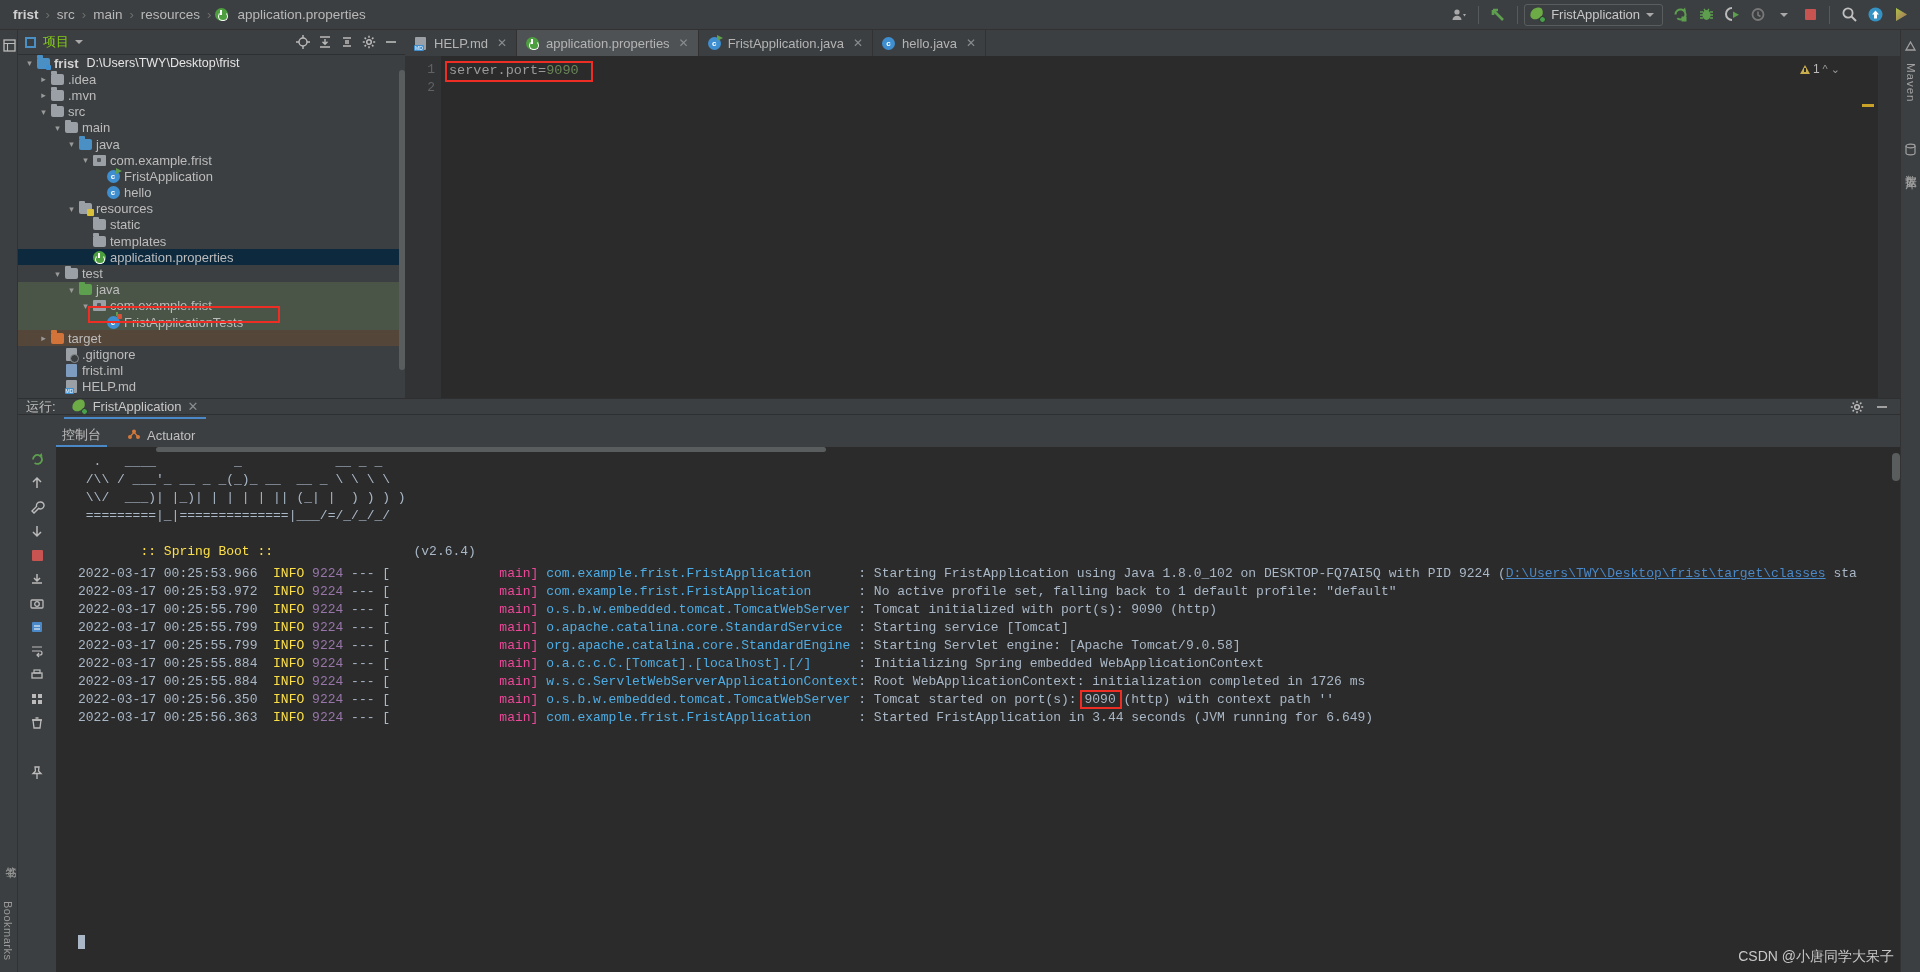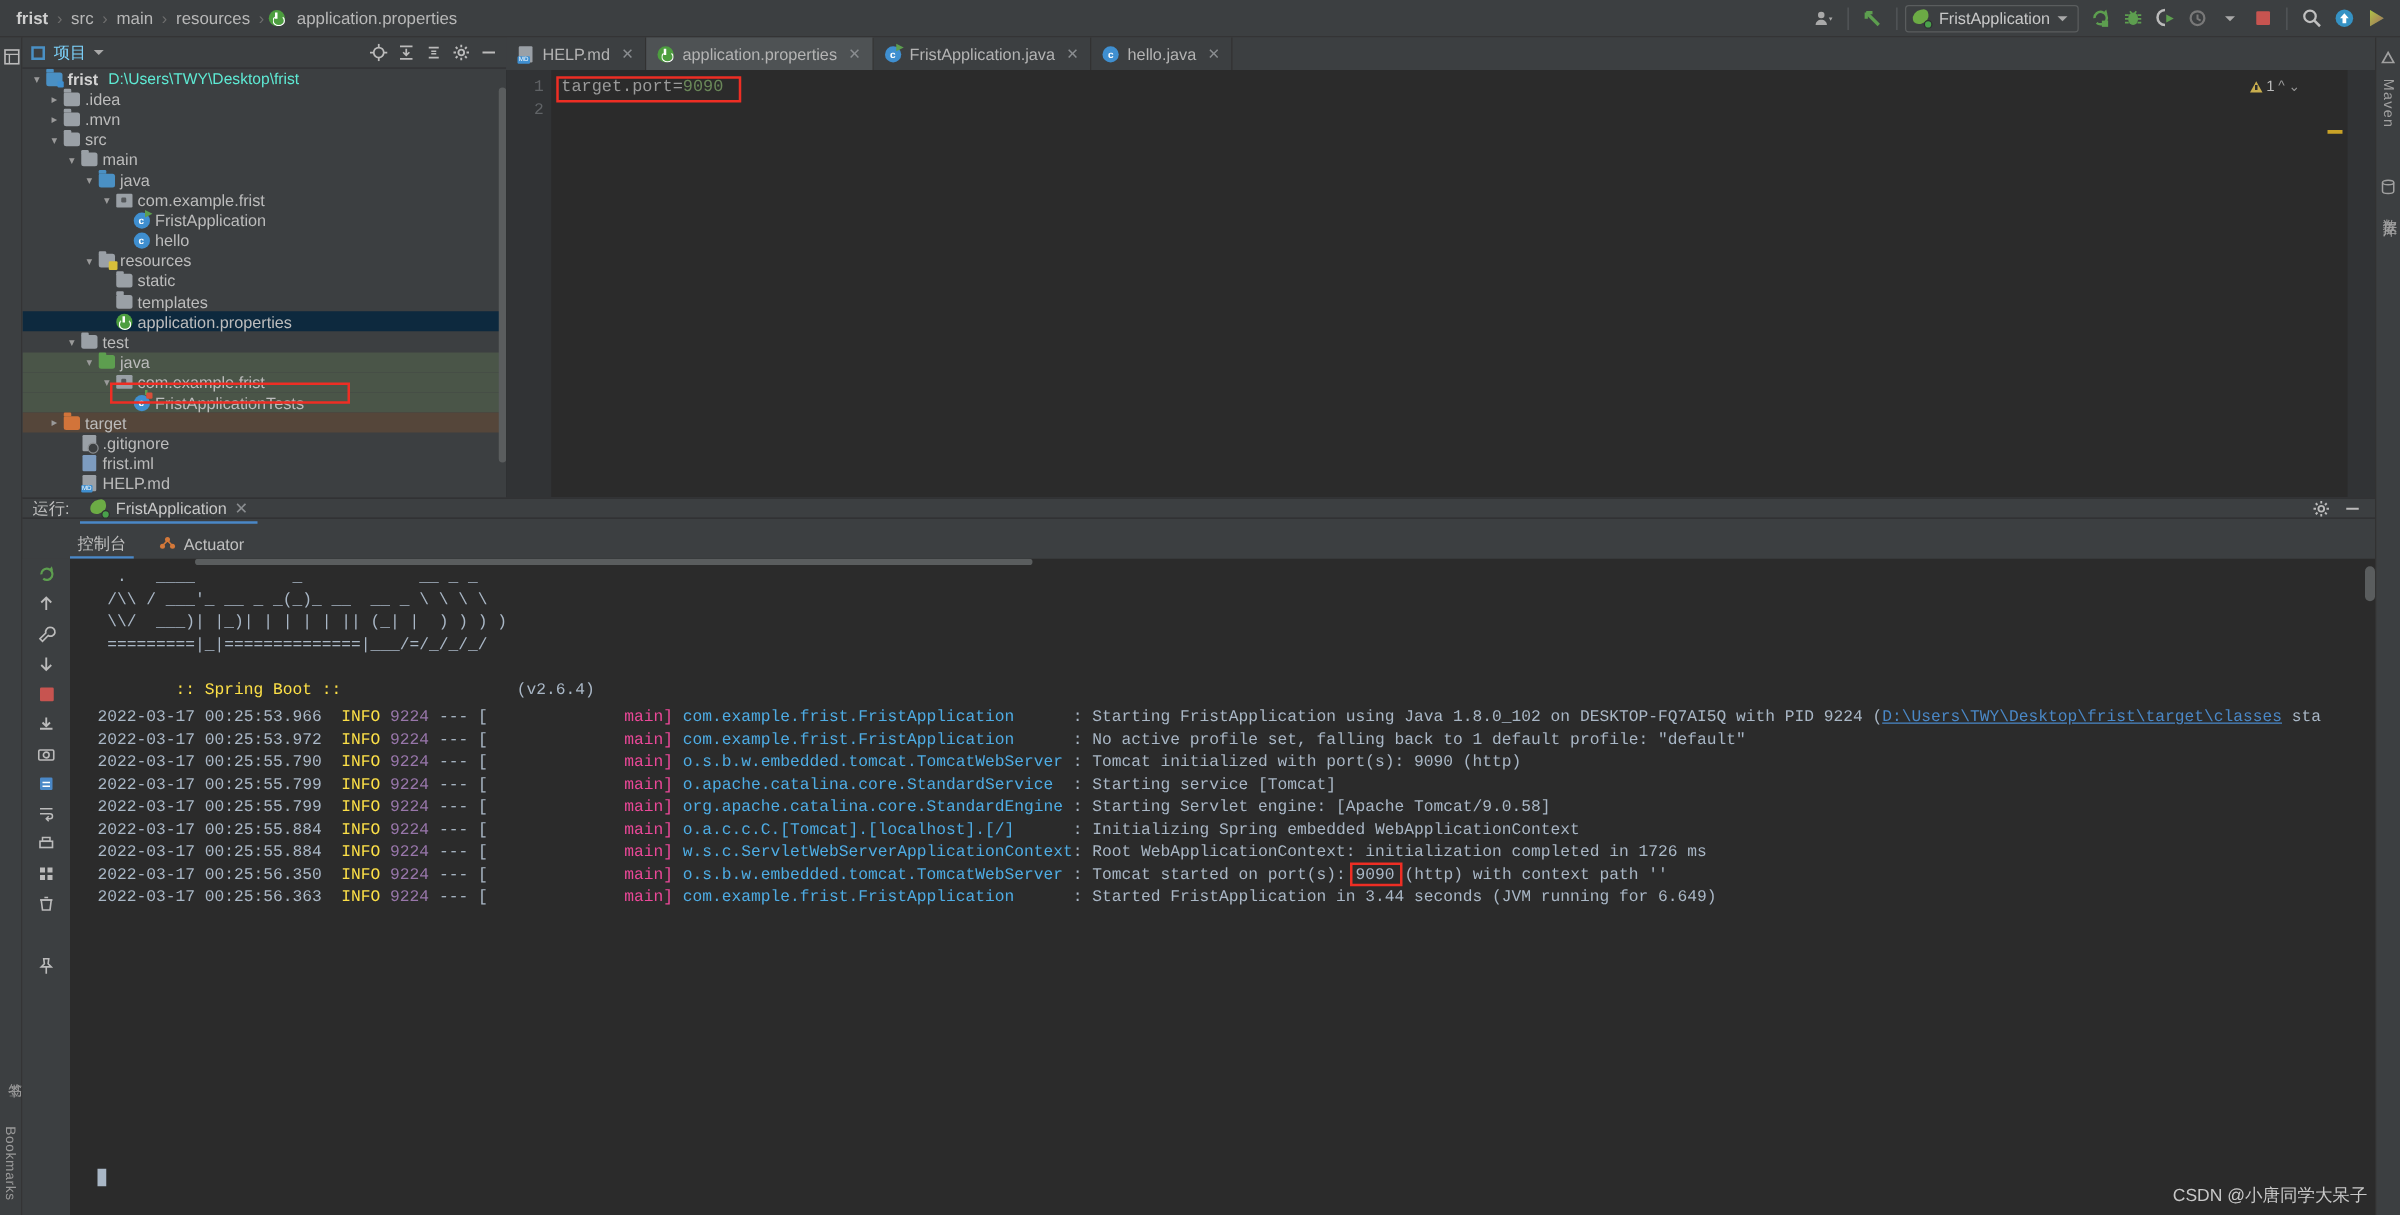--- a/index.html
+++ b/index.html
@@ -59,31 +59,31 @@
 
   
   .projpanel{
     position:absolute;left:18px;top:30px;width:387px;height:368px;
     background:#3c3f41;
   }
   .proj-header{
     height:25px;display:flex;align-items:center;padding-left:6px;gap:6px;
     border-bottom:1px solid #2e2f30;
   }
-  .proj-title{font-size:13px;color:#7dd3fc;}
+  .proj-title{font-size:13px;color:#84cc16;}
   .proj-hdr-icons{margin-left:auto;display:flex;align-items:center;gap:1px;padding-right:4px;}
   .hi{width:21px;height:21px;display:flex;align-items:center;justify-content:center;}
 
   .tree{ position:absolute;left:0;top:25px;width:387px;height:343px;
      background:#3c3f41; overflow:hidden; font-size:13px;}
   .trow{ height:16.2px; display:flex;align-items:center; white-space:nowrap; position:relative;}
   .trow .arrow{ width:11px;text-align:center;color:#9a9a9a;font-size:9px;flex:none;}
   .trow .tico{ width:16px;flex:none;display:flex;align-items:center;justify-content:center;}
   .trow .tlabel{ color:#bcbcbc; padding-left:3px;}
-  .trow .tpath{ color:#5eead4; padding-left:8px; font-size:12.5px;}
+  .trow .tpath{ color:#e5e5e5; padding-left:8px; font-size:12.5px;}
   .trow.sel{ background:#0d293e; }
   .trow.testbg{ background:#4a5548; }
   .trow.targetbg{ background:#55463a; }
   .trow.bold .tlabel{font-weight:bold;color:#d2d2d2;}
 
   .fldr{width:13px;height:11px;background:#9aa0a6;border-radius:1px 2px 2px 2px;position:relative;}
   .fldr:before{content:"";position:absolute;left:0;top:-2.5px;width:6px;height:3px;background:#9aa0a6;border-radius:1px 1px 0 0;}
   .fldr.blue{background:#4a90c4;} .fldr.blue:before{background:#4a90c4;}
   .fldr.green{background:#5d9e4f;} .fldr.green:before{background:#5d9e4f;}
   .fldr.orange{background:#d2743a;} .fldr.orange:before{background:#d2743a;}
@@ -547,21 +547,21 @@
           <span>hello.java</span>
           <span class="x">✕</span>
         </div>
       </div>
     <div class="codearea">
       <div class="gutter">
         <div>1</div>
         <div>2</div>
       </div>
       <div class="code">
-        <span class="ckey">target.port=</span><span class="cval">9090</span>
+        <span class="ckey">server.port=</span><span class="cval">9090</span>
       </div>
       <div class="redbox" style="left:40px; top:5px; width:148px; height:21px;"></div>
 
       <div class="warnbadge">
         <span class="tri"></span>
         <span>1</span>
         <span class="chev">^</span>
         <span class="chev">⌄</span>
       </div>
       <div class="codescroll-r"></div>

